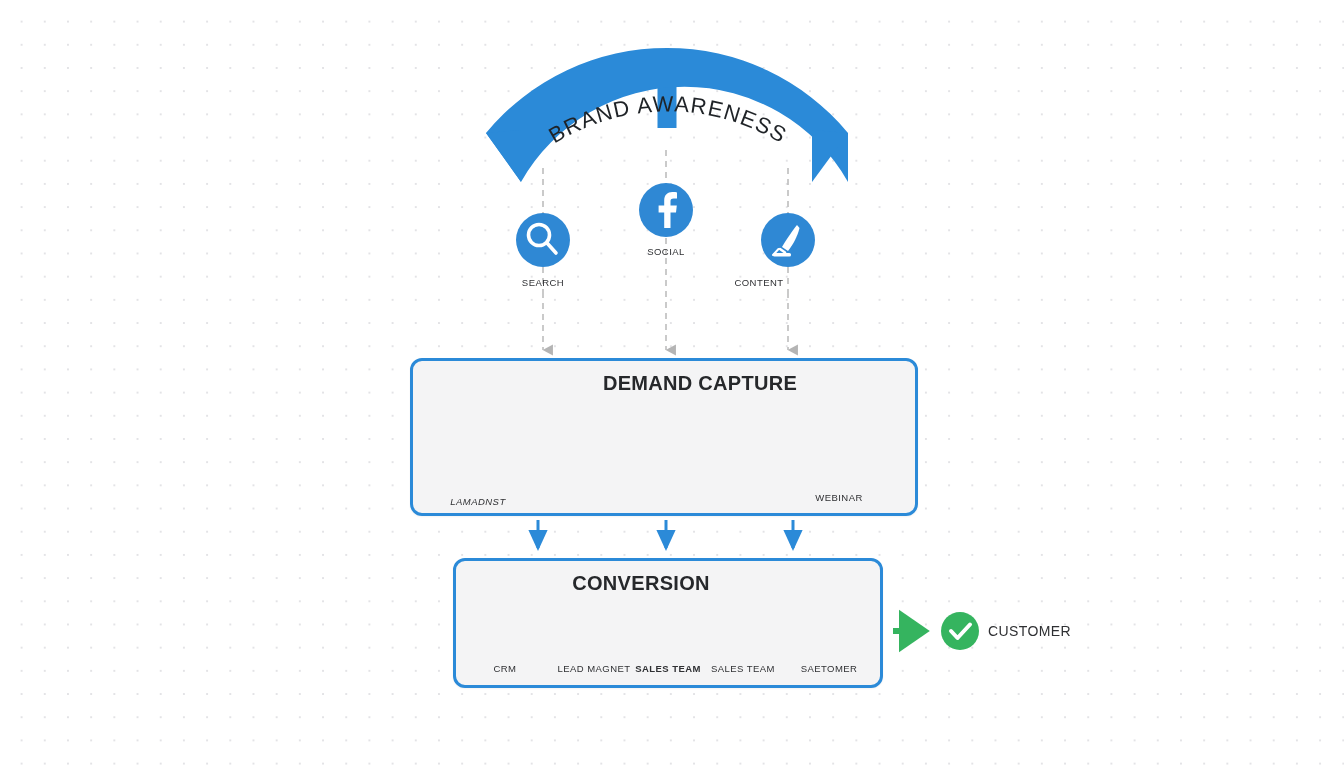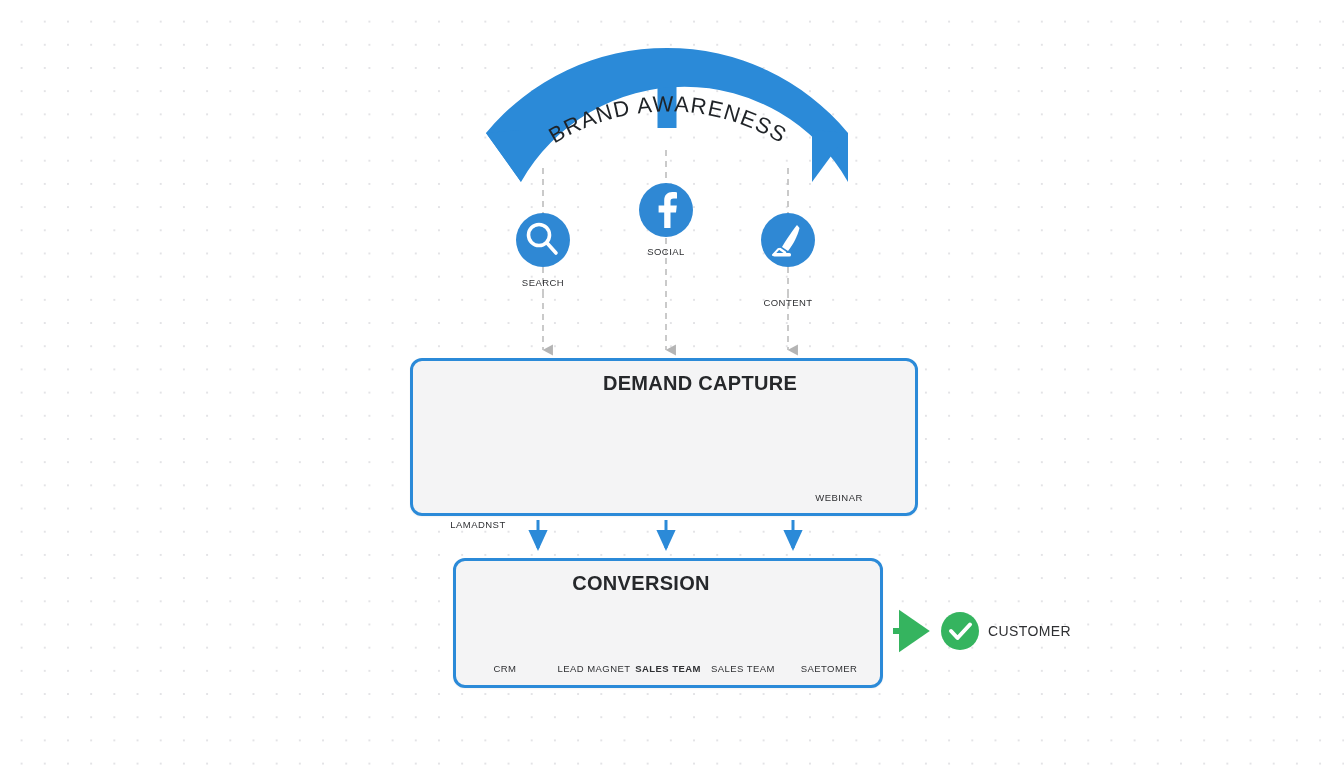--- a/index.html
+++ b/index.html
@@ -291,23 +291,23 @@
   </svg>
 
   <div class="stagebox" style="left:410px;top:358px;width:508px;height:158px;"></div>
   <div class="stagetitle" style="left:410px;width:580px;top:372px;">DEMAND CAPTURE</div>
 
   <div class="stagebox" style="left:453px;top:558px;width:430px;height:130px;"></div>
   <div class="stagetitle" style="left:453px;width:376px;top:572px;">CONVERSION</div>
 
   <div class="nlabel" style="left:543px;top:277px;text-align:center;">SEARCH</div>
   <div class="nlabel" style="left:666px;top:246px;">SOCIAL</div>
-  <div class="nlabel" style="left:788px;top:277px;margin-top:20px;">CONTENT</div>
-
-  <div class="nlabel" style="left:478px;top:519px;">LAMADNST</div>
+  <div class="nlabel" style="left:759px;top:277px;">CONTENT</div>
+
+  <div class="nlabel" style="left:478px;top:496px;font-style:italic;">LAMADNST</div>
   <div class="nlabel" style="left:839px;top:492px;">WEBINAR</div>
 
   <div class="nlabel" style="left:505px;top:663px;">CRM</div>
   <div class="nlabel" style="left:594px;top:663px;">LEAD MAGNET</div>
   <div class="nlabel bold" style="left:668px;top:663px;">SALES TEAM</div>
   <div class="nlabel" style="left:743px;top:663px;">SALES TEAM</div>
   <div class="nlabel" style="left:829px;top:663px;">SAETOMER</div>
 
   <div class="cust-label" style="left:988px;top:623px;">CUSTOMER</div>
 

